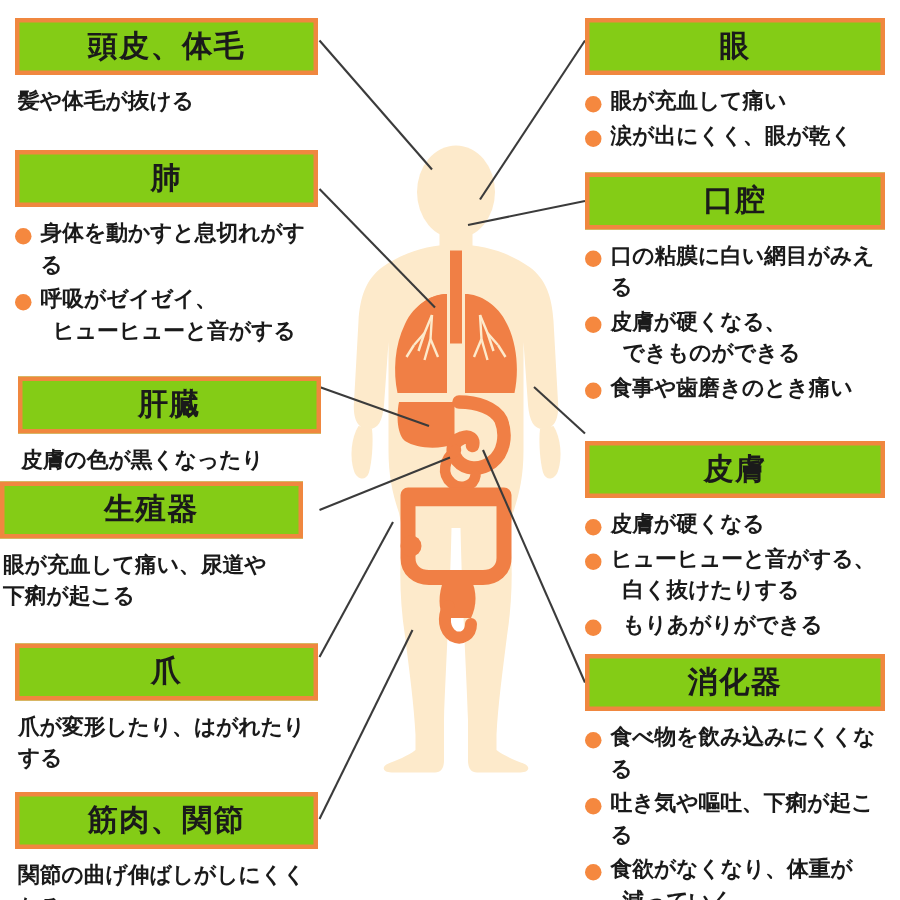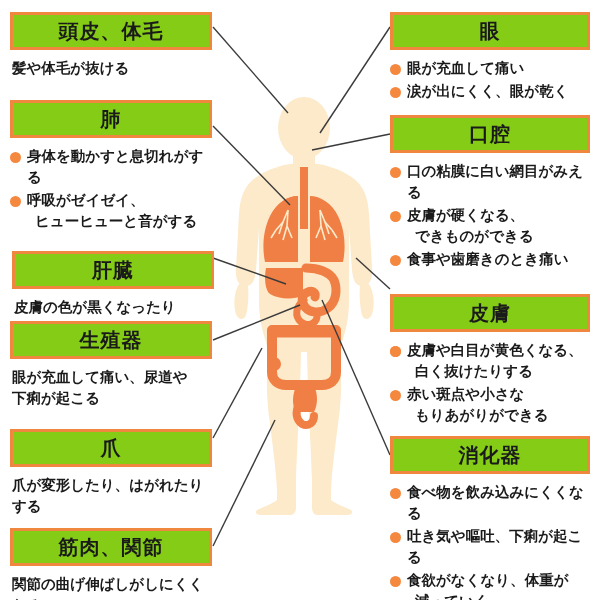--- a/index.html
+++ b/index.html
@@ -202,21 +202,21 @@
       </div>
     </div>
 
     <div class="panel" style="left:12px;top:239px;width:202px;margin-top:12px;">
       <div class="panel-title">肝臓</div>
       <div class="panel-body">
         <div class="plain-line">皮膚の色が黒くなったり</div>
       </div>
     </div>
 
-    <div class="panel" style="left:10px;top:321px;width:202px;">
+    <div class="panel" style="left:0;top:321px;width:202px;">
       <div class="panel-title">生殖器</div>
       <div class="panel-body">
         <div class="plain-line">眼が充血して痛い、尿道や</div>
         <div class="plain-line">下痢が起こる</div>
       </div>
     </div>
 
     <div class="panel" style="left:10px;top:429px;width:202px;">
       <div class="panel-title">爪</div>
       <div class="panel-body">
@@ -267,29 +267,29 @@
         </ul>
       </div>
     </div>
 
     <div class="panel" style="left:390px;top:270px;width:200px;margin-top:24px;">
       <div class="panel-title">皮膚</div>
       <div class="panel-body">
         <ul class="bullets">
           <li>
             <span class="dot"></span>
-          </li>
-          <li>
-            <span class="dot"></span>
-            <span>皮膚や白目が黄色くなる、</span>
+            <span>皮膚が硬くなる</span>
+          </li>
+          <li>
+            <span class="dot"></span>
+            <span>ヒューヒューと音がする、</span>
             <span class="cont">白く抜けたりする</span>
           </li>
           <li>
             <span class="dot"></span>
-            <span>赤い斑点や小さな</span>
             <span class="cont">もりあがりができる</span>
           </li>
         </ul>
       </div>
     </div>
 
     <div class="panel" style="left:390px;top:436px;width:200px;">
       <div class="panel-title">消化器</div>
       <div class="panel-body">
         <ul class="bullets">

